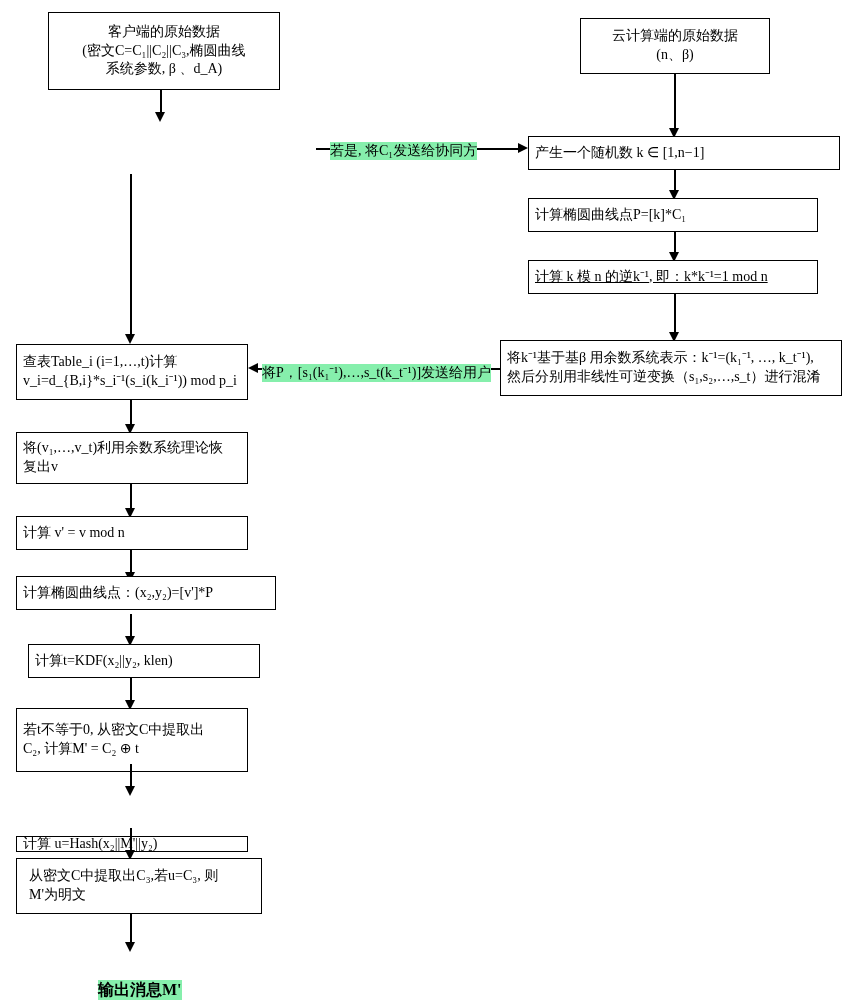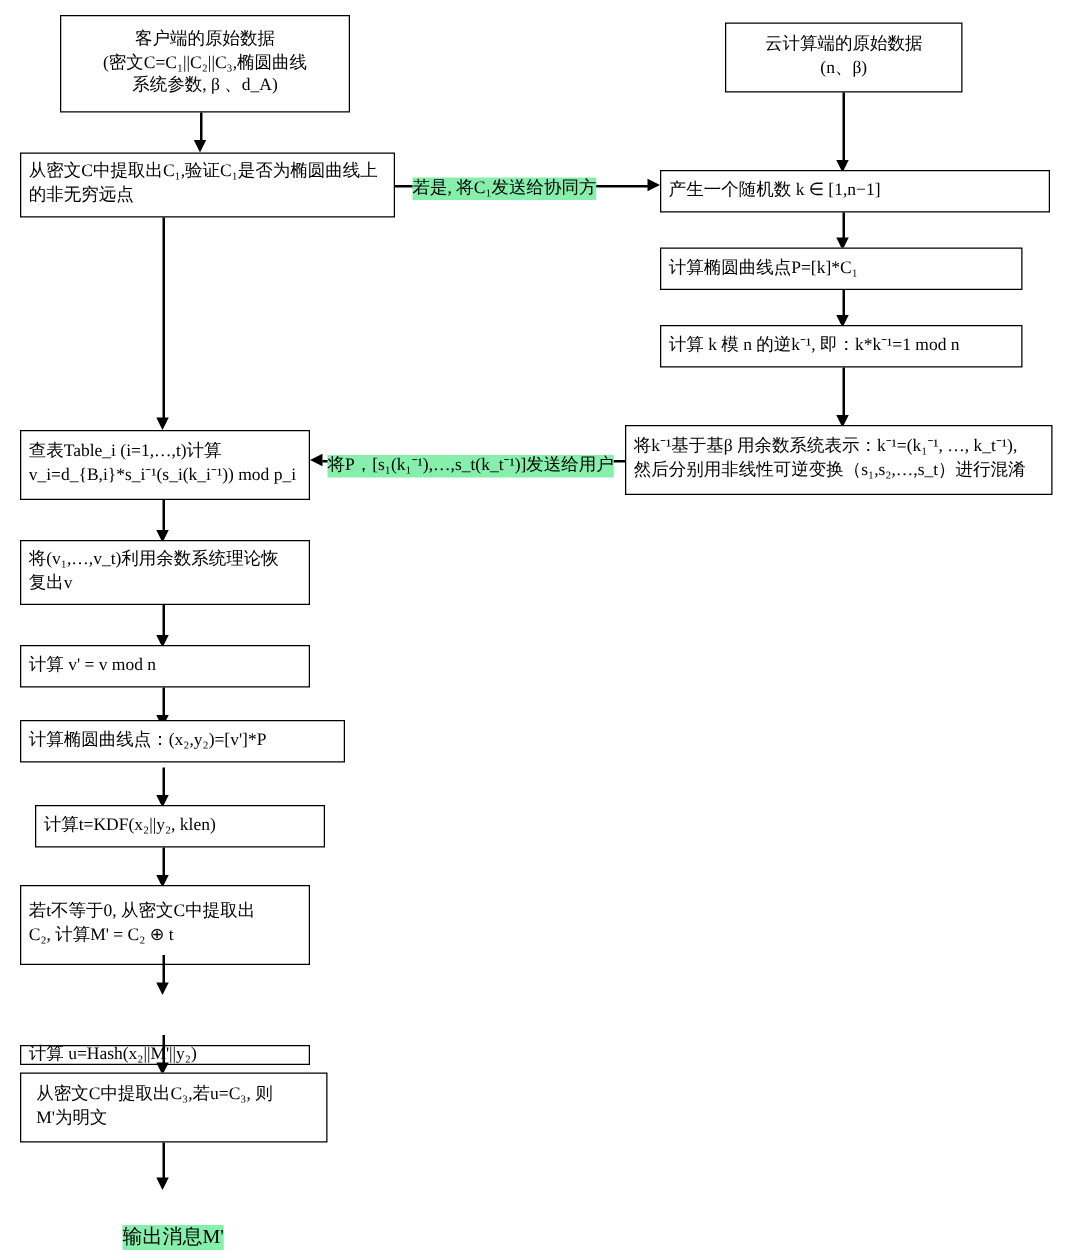--- a/index.html
+++ b/index.html
@@ -50,58 +50,57 @@
     border-bottom: 5px solid transparent;
     border-left: 10px solid #000;
   }
   .arrow-head-left {
     position: absolute;
     width: 0; height: 0;
     border-top: 5px solid transparent;
     border-bottom: 5px solid transparent;
     border-right: 10px solid #000;
   }
-  .bold { font-weight: normal; }
+  .bold { font-weight: bold; }
 </style>
 </head>
 <body>
 
 <div class="canvas">
 
   <div class="box centered" style="left:48px; top:12px; width:232px; height:78px; white-space:pre-line;">客户端的原始数据
 (密文C=C₁||C₂||C₃,椭圆曲线
 系统参数, β 、d_A)</div>
 
   <div class="box centered" style="left:580px; top:18px; width:190px; height:56px; white-space:pre-line;">云计算端的原始数据
 (n、β)</div>
 
   <div class="arrow-line" style="left:160px; top:90px; width:2px; height:24px;"></div>
   <div class="arrow-head-down" style="left:155px; top:112px;"></div>
 
-  <div class="box" style="left:16px; top:122px; width:300px; height:52px;">从密文C中提取出C₁,验证C₁是否为椭圆曲线上的非无穷远点</div>
 
   <div class="arrow-line" style="left:316px; top:148px; width:204px; height:2px;"></div>
   <div class="arrow-head-right" style="left:518px; top:143px;"></div>
 
   <div class="label" style="left:330px; top:118px;">若是, 将C₁发送给协同方</div>
 
   <div class="arrow-line" style="left:674px; top:74px; width:2px; height:56px;"></div>
   <div class="arrow-head-down" style="left:669px; top:128px;"></div>
 
   <div class="box" style="left:528px; top:136px; width:312px; height:34px;">产生一个随机数 k ∈ [1,n−1]</div>
 
   <div class="arrow-line" style="left:674px; top:170px; width:2px; height:22px;"></div>
   <div class="arrow-head-down" style="left:669px; top:190px;"></div>
 
   <div class="box" style="left:528px; top:198px; width:290px; height:34px;">计算椭圆曲线点P=[k]*C₁</div>
 
   <div class="arrow-line" style="left:674px; top:232px; width:2px; height:22px;"></div>
   <div class="arrow-head-down" style="left:669px; top:252px;"></div>
 
-  <div class="box" style="left:528px; top:260px; width:290px; height:34px;">计算 k 模 n 的逆k⁻¹, 即：k*k⁻¹=1 mod n</div>
+  <div class="box" style="left:528px; top:260px; width:290px; height:34px;text-decoration:underline;">计算 k 模 n 的逆k⁻¹, 即：k*k⁻¹=1 mod n</div>
 
   <div class="arrow-line" style="left:674px; top:294px; width:2px; height:40px;"></div>
   <div class="arrow-head-down" style="left:669px; top:332px;"></div>
 
   <div class="box" style="left:500px; top:340px; width:342px; height:56px; white-space:pre-line;">将k⁻¹基于基β 用余数系统表示：k⁻¹=(k₁⁻¹, …, k_t⁻¹),
 然后分别用非线性可逆变换（s₁,s₂,…,s_t）进行混淆</div>
 
   <div class="arrow-line" style="left:258px; top:368px; width:242px; height:2px;"></div>
   <div class="arrow-head-left" style="left:248px; top:363px;"></div>
   <div class="label" style="left:262px; top:340px;font-family:Liberation Serif, serif;">将P，[s₁(k₁⁻¹),…,s_t(k_t⁻¹)]发送给用户</div>

